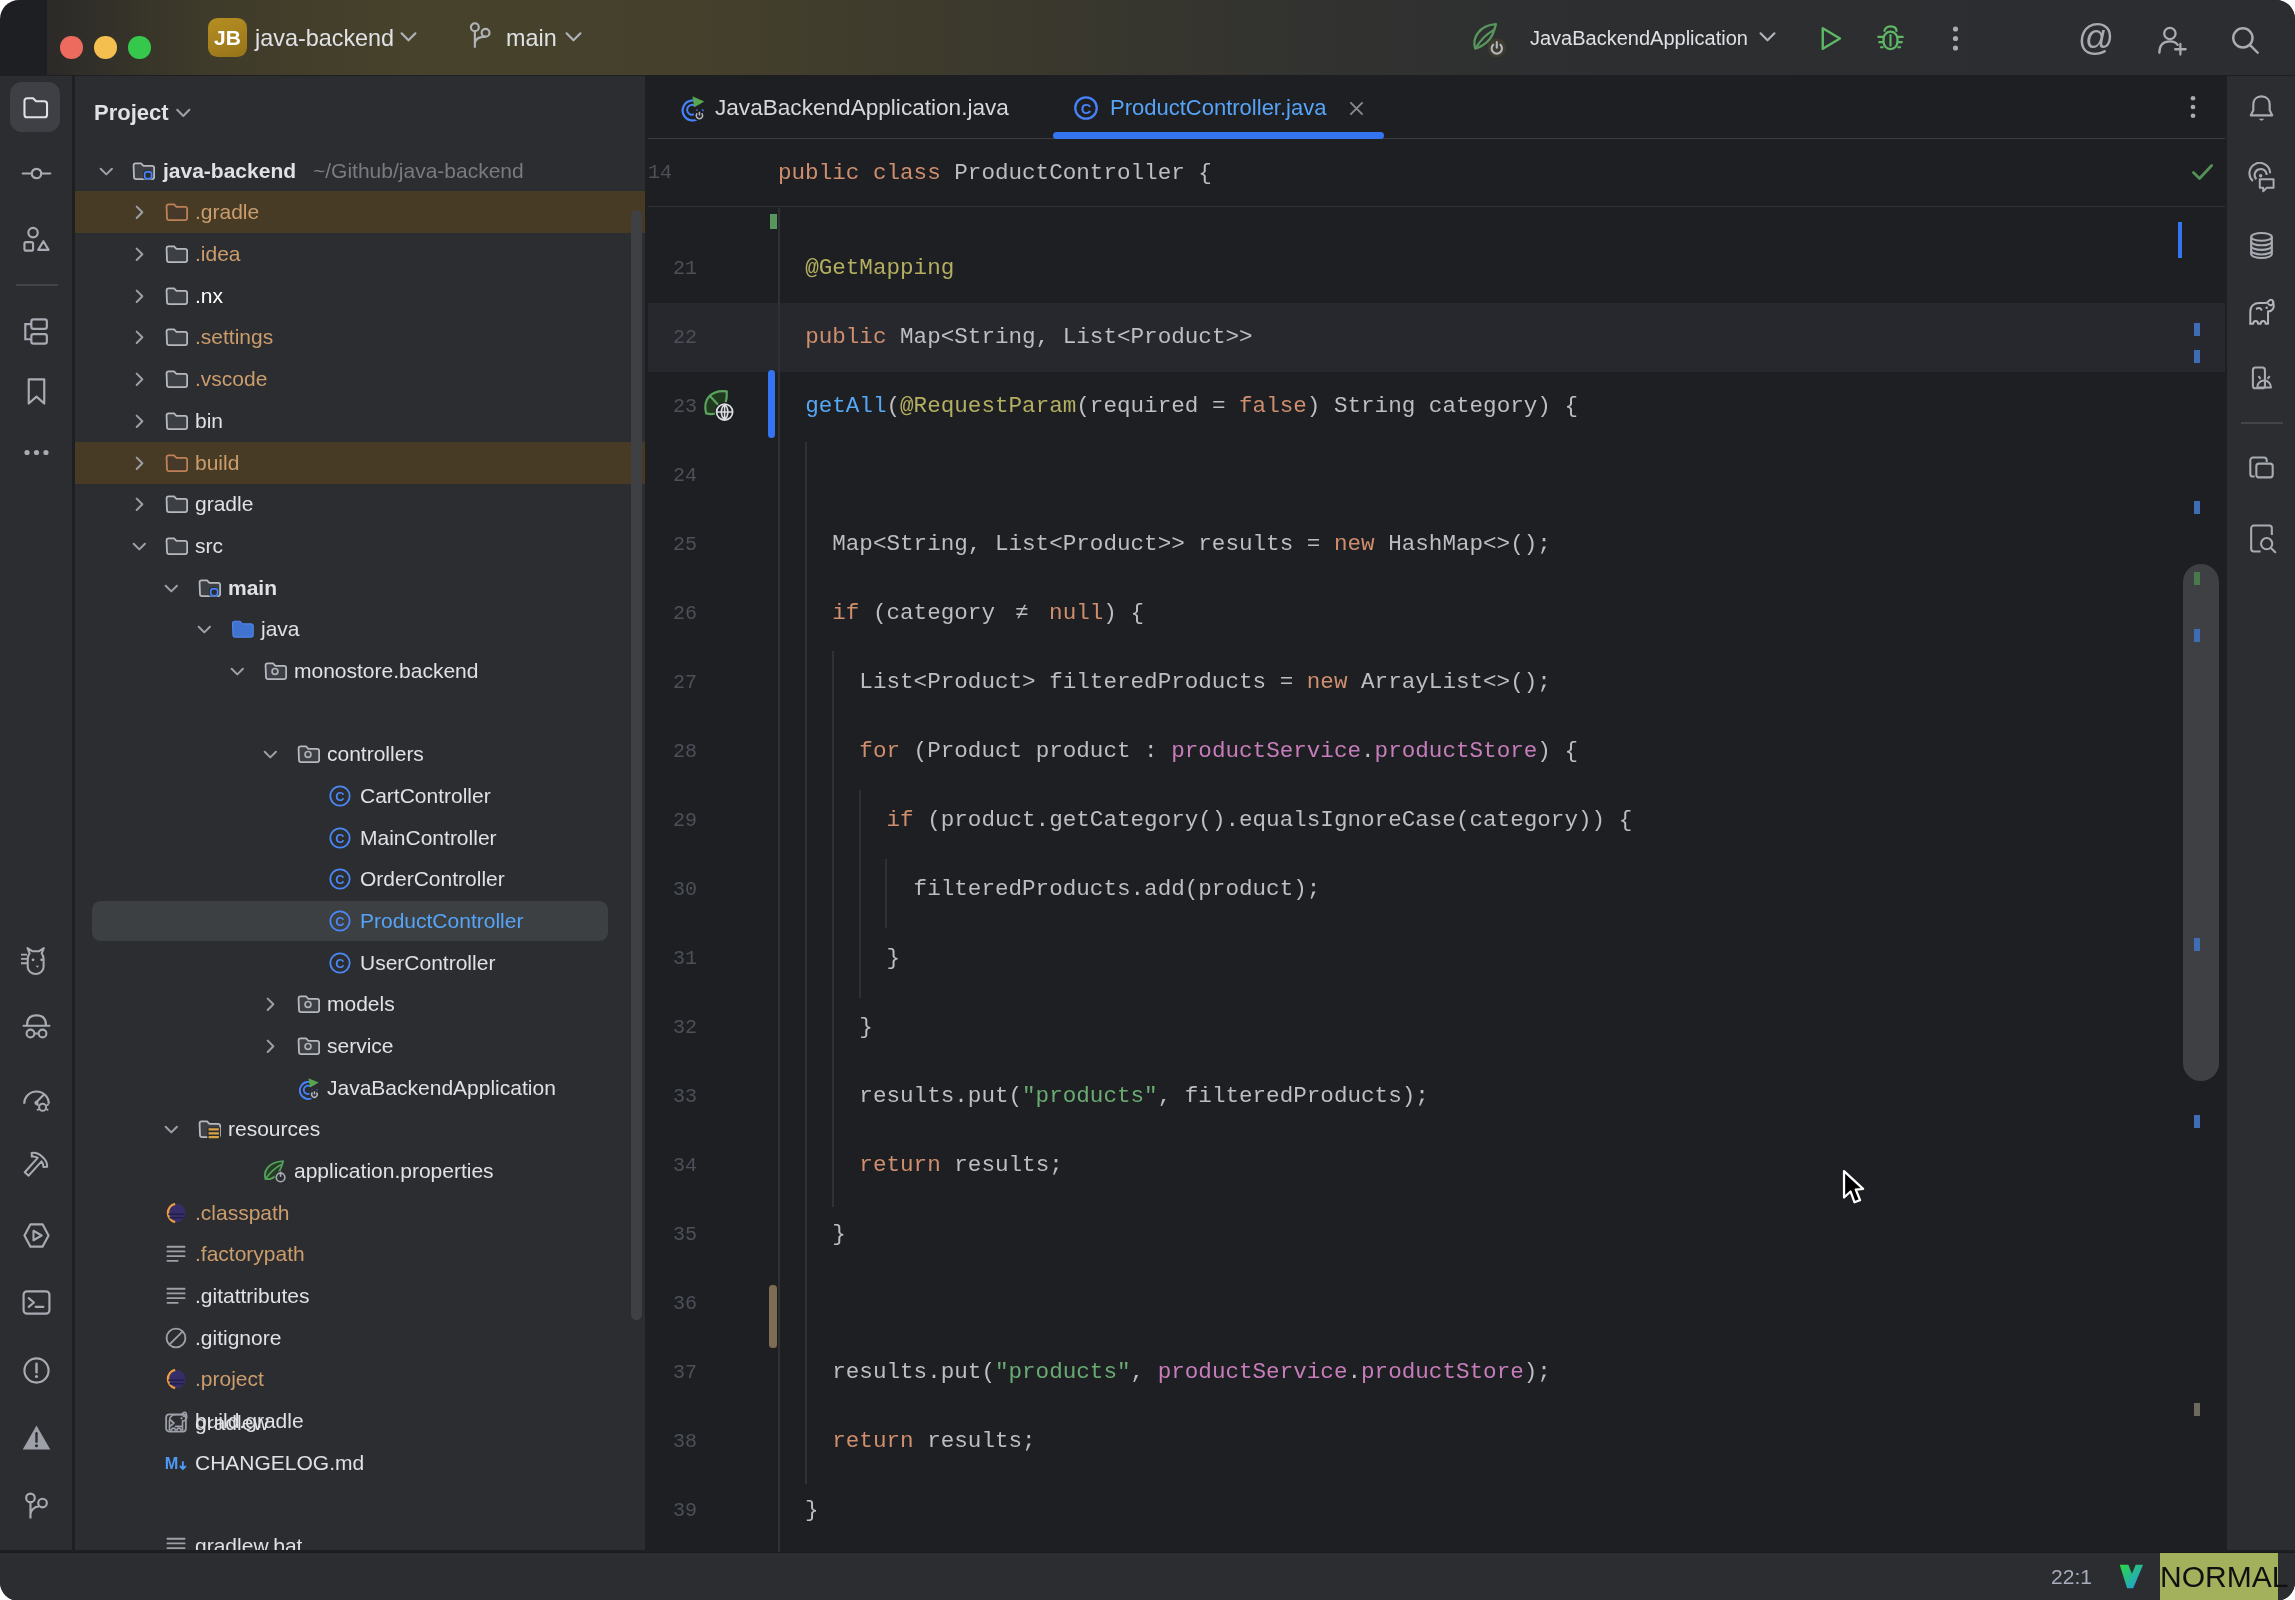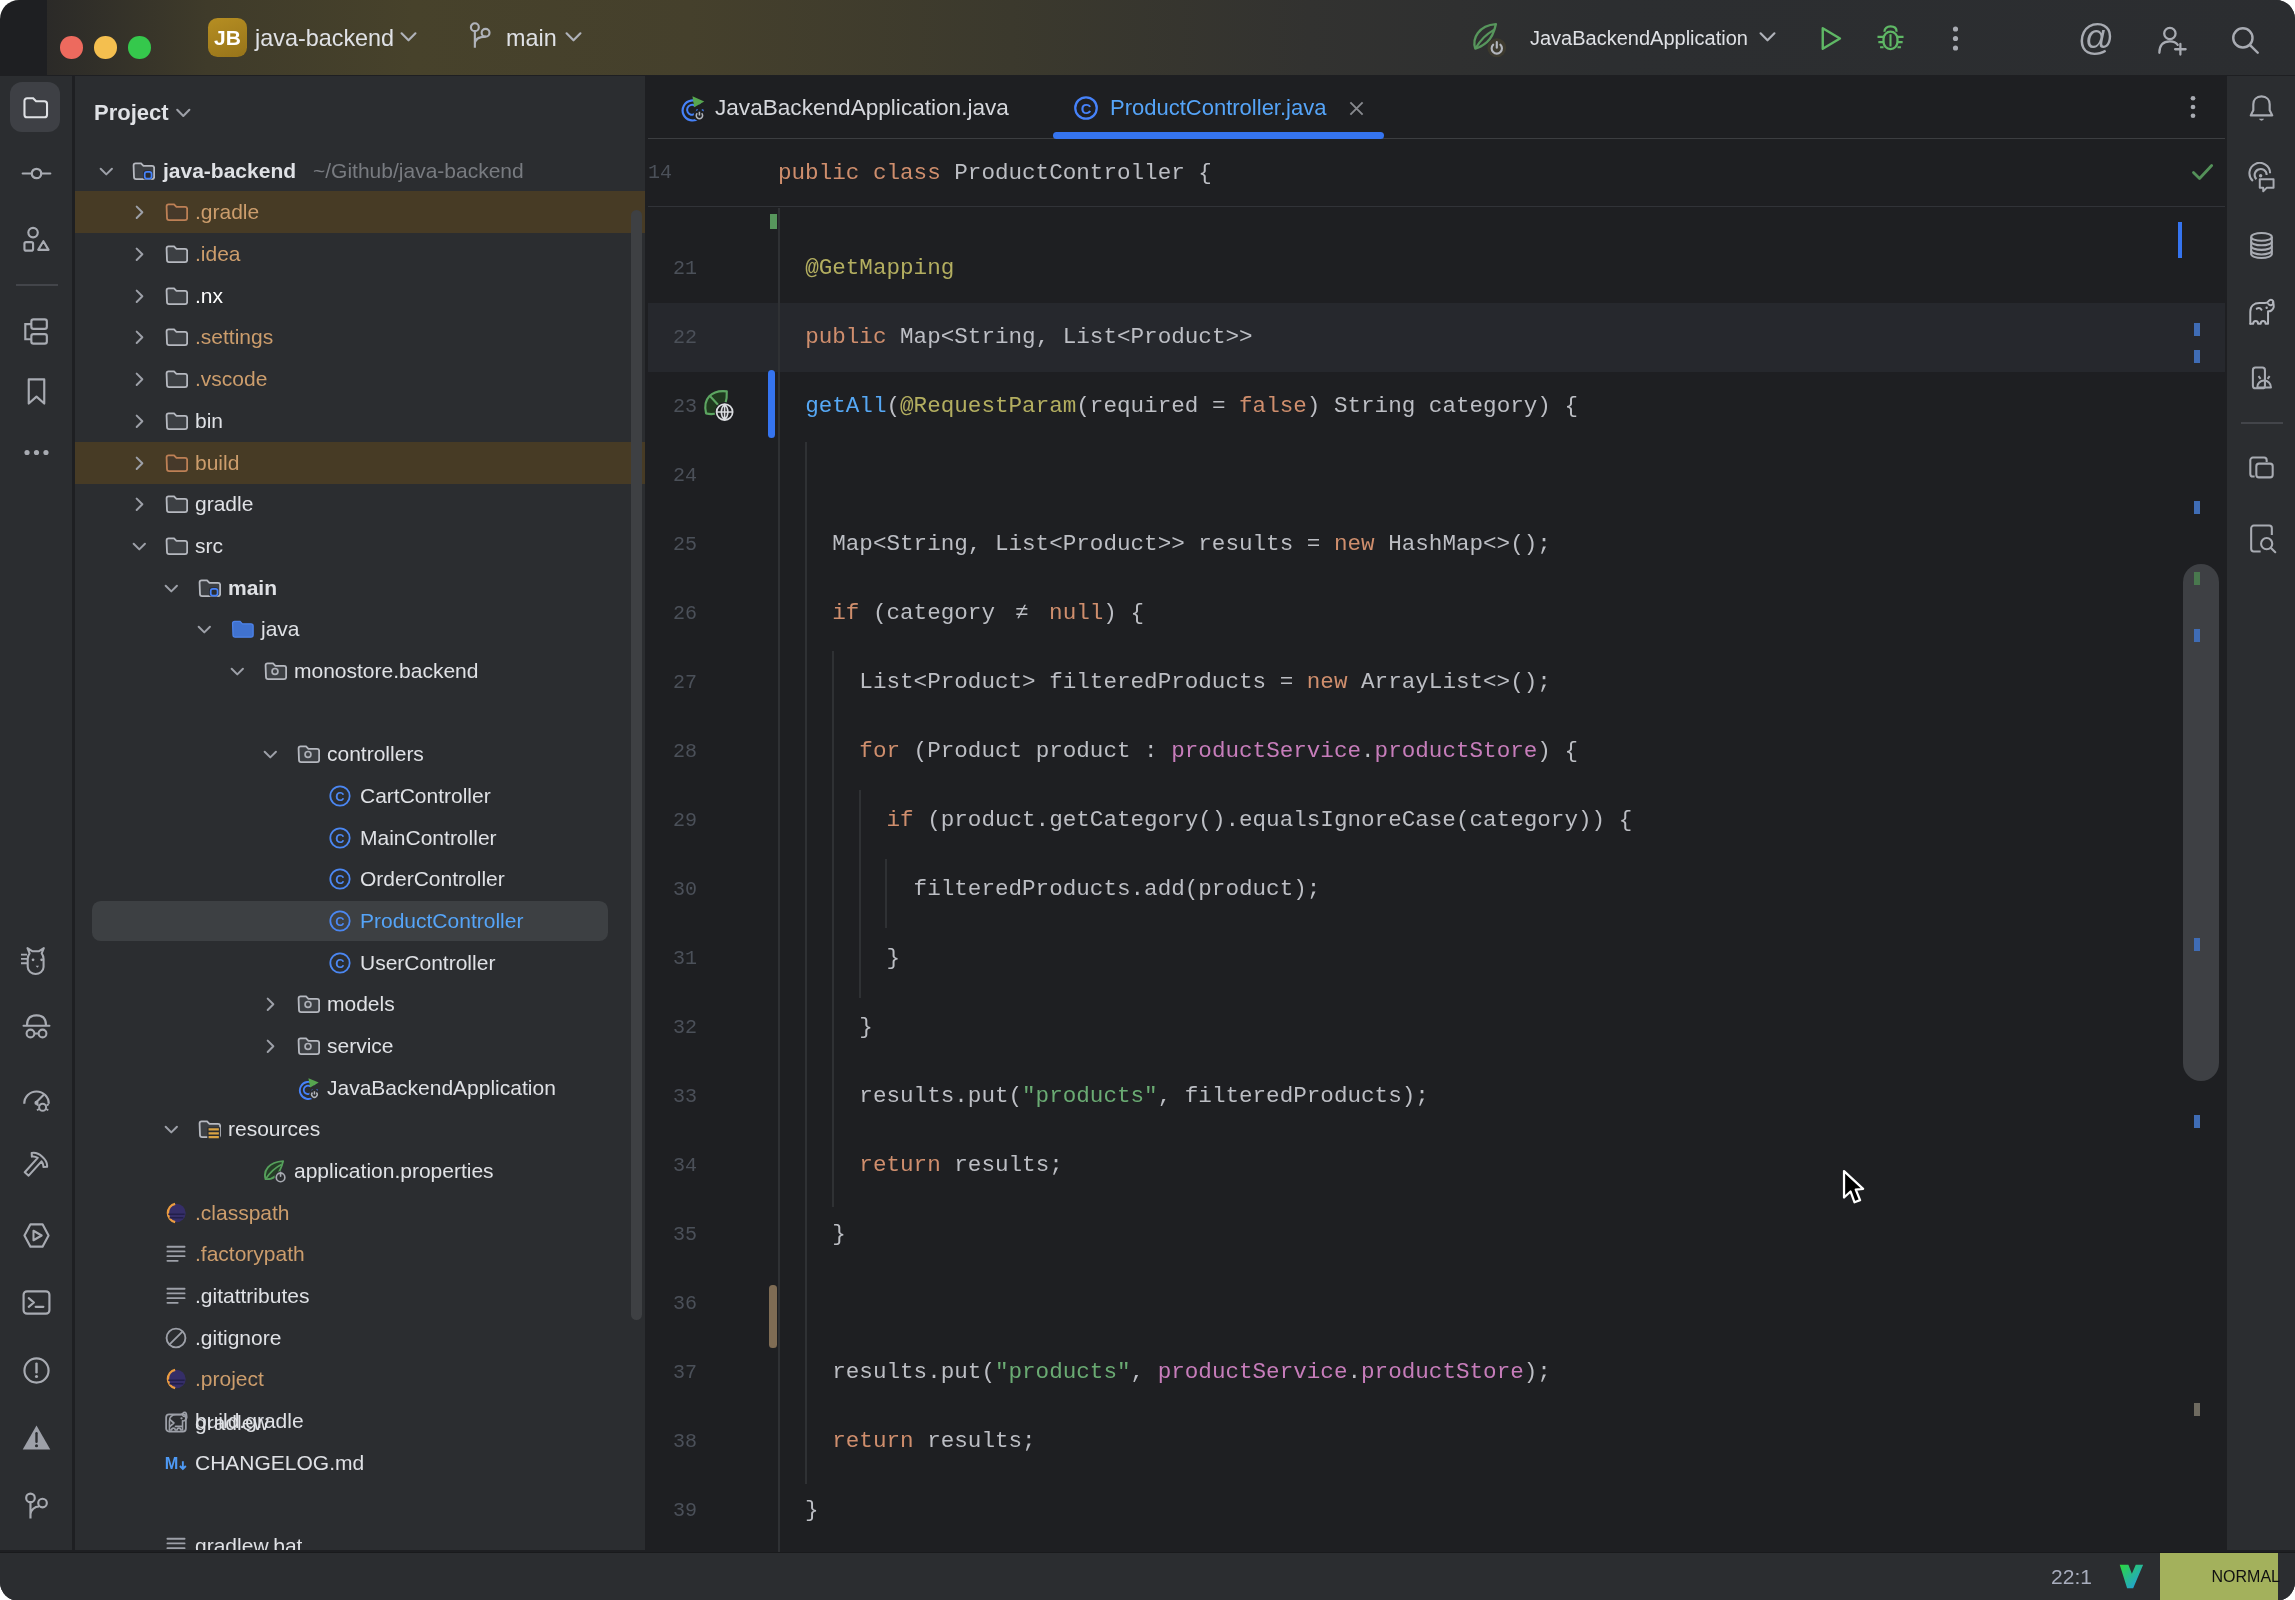--- a/index.html
+++ b/index.html
@@ -592,19 +592,19 @@
     <svg style="position:absolute;left:2118px;top:10.4px" width="26" height="26" viewBox="0 0 30 30">
       <defs>
           <linearGradient id="vg" x1="0" y1="0" x2="1" y2="1">
             <stop offset="0" stop-color="#2BD93C"></stop>
             <stop offset="1" stop-color="#2196F3"></stop>
           </linearGradient>
         </defs>
       <path d="M2 2 h10 l4 10.5 L20.5 2 h8.5 L17.5 29 h-7 Z" fill="url(#vg)"></path>
     </svg>
     <div style="position:absolute;left:2160px;top:0;width:118px;height:49px;background:#A3B15C"></div>
-    <span style="position:absolute;left:2160px;top:0;width:120px;height:47px;line-height:47px;font-size:16px;color:#101010;text-align:right">NORMAL</span>
+    <span style="position:absolute;left:2160px;top:0;width:120px;height:47px;line-height:47px;font-size:30px;color:#101010;text-align:right">NORMAL</span>
   </div>
 </div>
 <svg style="position:absolute;left:1841px;top:1168px" width="29.5" height="40" viewBox="0 0 34 46">
   <path d="M3.5 3.5 L3.5 34 L11 27 L15.6 39.5 L22 37 L17 24.8 L25.5 24 Z" fill="#000" stroke="#fff" stroke-width="2.6" stroke-linejoin="round"></path>
 </svg>
 
 
 </body></html>

